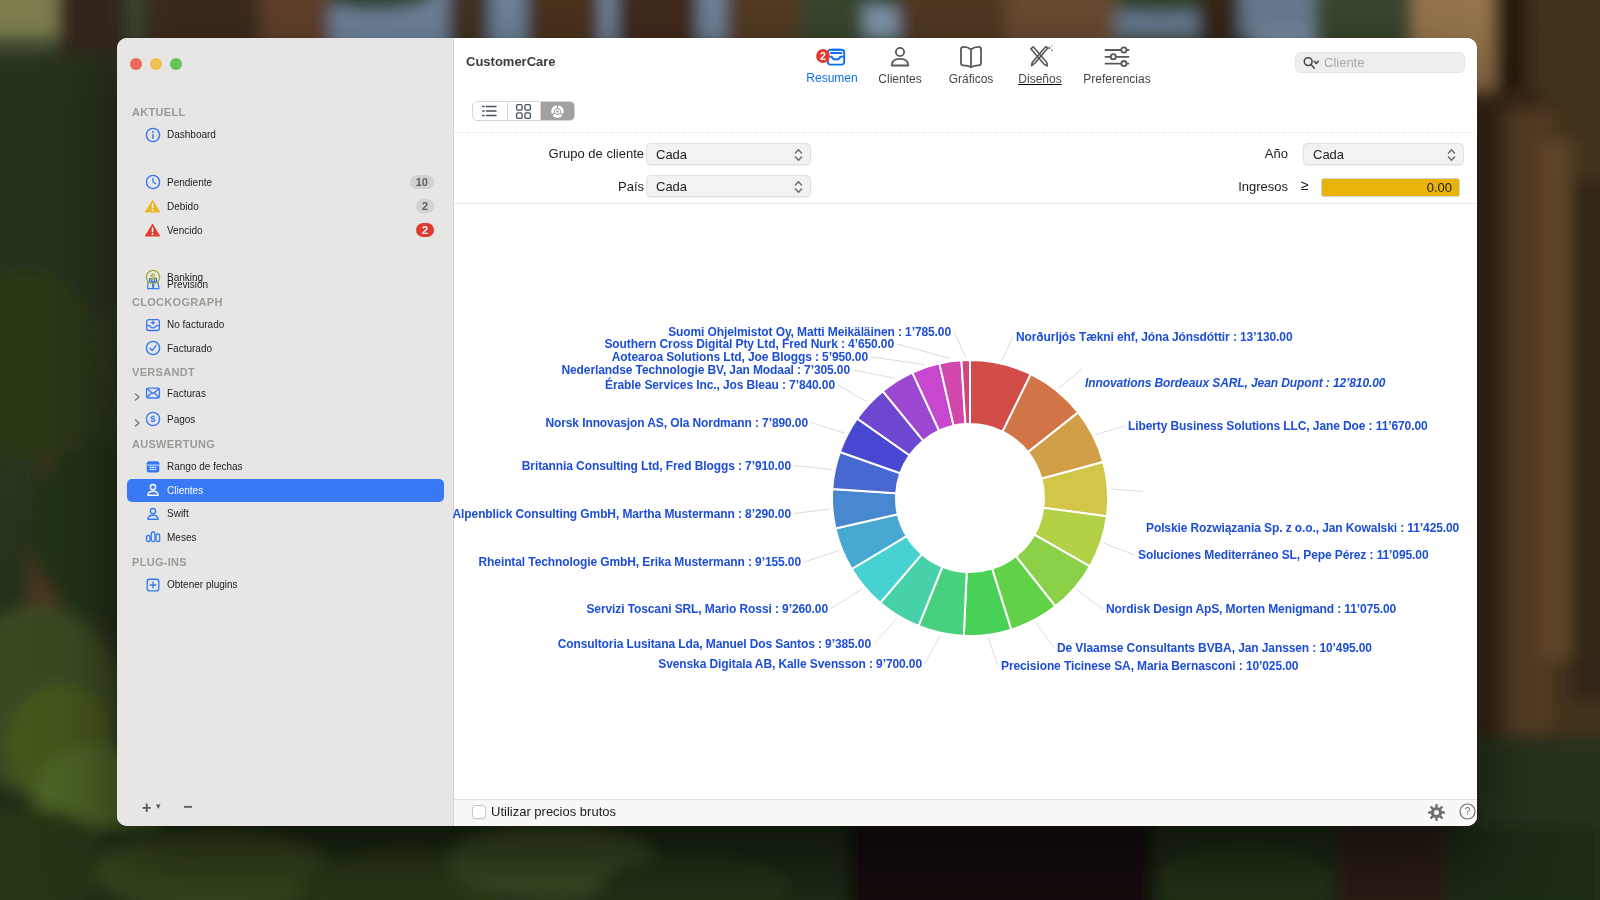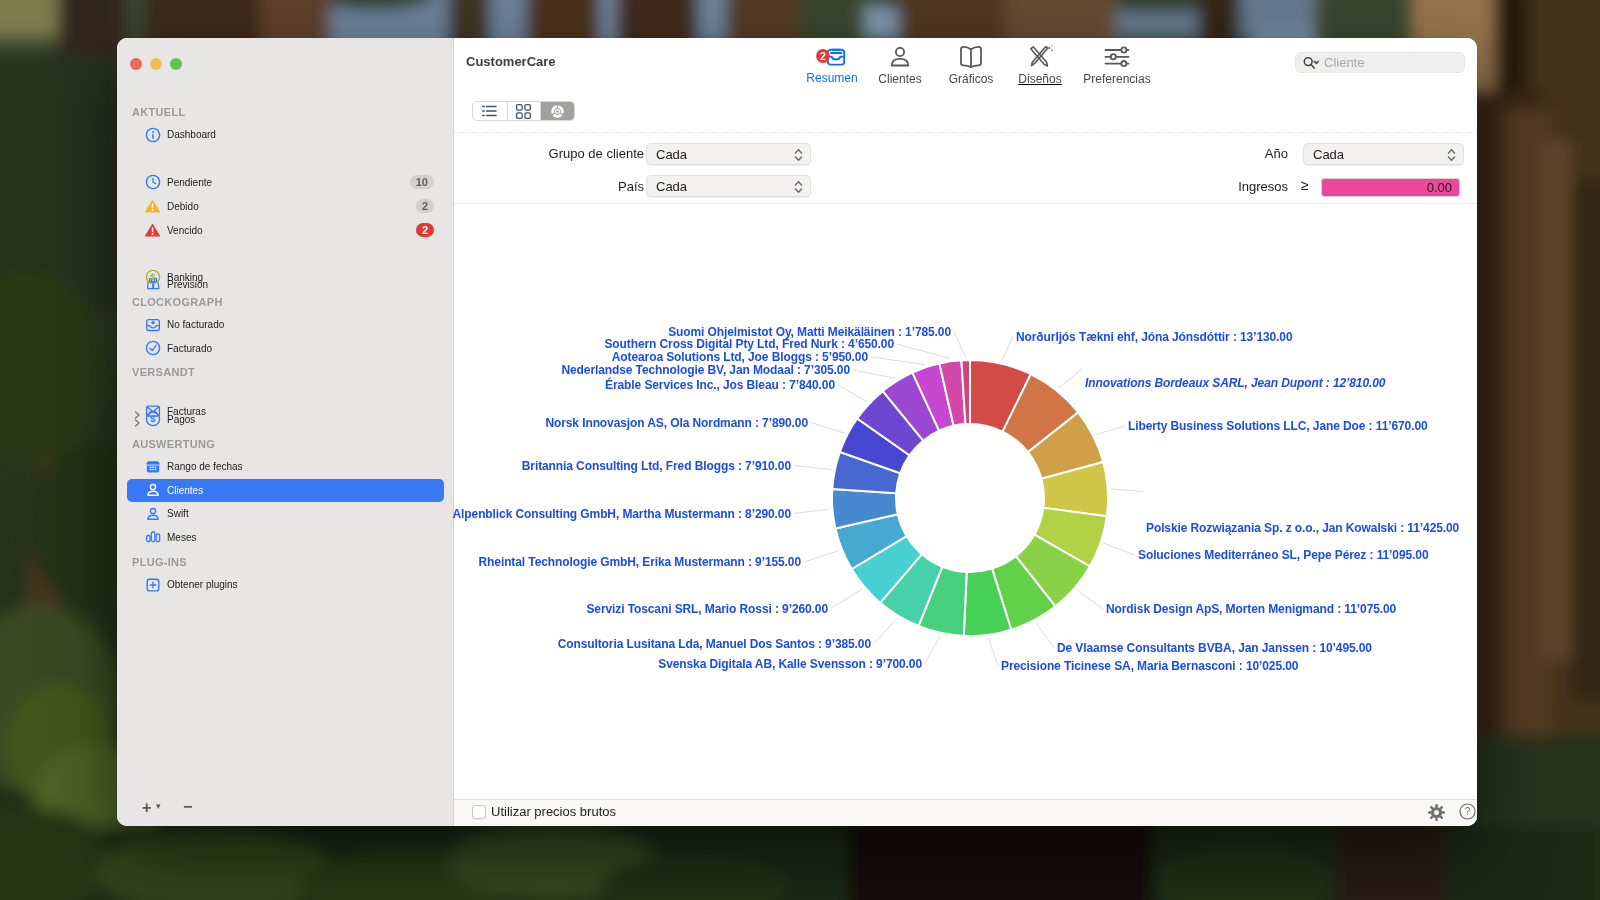--- a/index.html
+++ b/index.html
@@ -26,21 +26,21 @@
 #seg { position:absolute; left:18px; top:63px; width:103px; height:20px; border:1px solid #d7d6d4; background:#fff; border-radius:5px; display:flex; overflow:hidden; }
 #seg .c { width:34px; height:100%; display:flex; align-items:center; justify-content:center; }
 #seg .c + .c { border-left:1px solid #d7d6d4; }
 #seg .c.on { background:#a2a1a0; }
 #dots { position:absolute; left:0; top:94px; width:1023px; height:1px; background-image:repeating-linear-gradient(90deg,#d2d2d0 0 1px,transparent 1px 3px); }
 .flabel { position:absolute; font-size:13px; color:#1e1e20; text-align:right; }
 .popup { position:absolute; height:22px; background:#f3f2f0; border:1px solid #e2e1df; border-radius:5px; box-shadow:0 .5px 1px rgba(0,0,0,.08); font-size:13px; color:#1e1e20; display:flex; align-items:center; }
 .popup .pt { margin-left:9px; }
 .popup .ch { position:absolute; right:5px; top:3px; }
 #fsep { position:absolute; left:0; top:165px; width:1023px; height:1px; background:#e9e8e6; }
-#ginput { position:absolute; left:867px; top:140px; width:139px; height:19px; background:#ec4899; border:1px solid #d4d3d1; border-radius:3px; font-size:13px; color:#1e1e20; text-align:right; padding-right:7px; line-height:17px; }
+#ginput { position:absolute; left:867px; top:140px; width:139px; height:19px; background:#eab308; border:1px solid #d4d3d1; border-radius:3px; font-size:13px; color:#1e1e20; text-align:right; padding-right:7px; line-height:17px; }
 .clabel { position:absolute; font-size:12px; font-weight:bold; color:#1d4ed8; letter-spacing:-0.1px; white-space:nowrap; height:16px; line-height:16px; }
 #foot { position:absolute; left:0; top:761px; width:1023px; height:27px; background:#f9f8f7; border-top:1px solid #e1e0de; }
 #cb { position:absolute; left:18px; top:4.5px; width:14px; height:14px; border:1px solid #c6c5c3; border-radius:3.5px; background:#fff; box-shadow:0 .5px 1px rgba(0,0,0,.06); }
 #cbl { position:absolute; left:37px; top:3.5px; font-size:13px; color:#1b1b1d; }
 #chart { position:absolute; left:0; top:0; width:1023px; height:788px; }
 </style>
 </head>
 <body>
 <svg id="bg" viewBox="0 0 1600 900" preserveAspectRatio="none">
     <defs>
@@ -185,21 +185,21 @@
     <div class="row" style="top:298.0px;">
         <span class="ic">
           <svg width="16" height="16" viewBox="0 0 16 16">
             <circle cx="8" cy="8" r="6.6" fill="none" stroke="#3478f6" stroke-width="1.4"></circle>
             <path d="M5 8.2 L7.2 10.6 L11 5.6" fill="none" stroke="#3478f6" stroke-width="1.4" stroke-linecap="round" stroke-linejoin="round"></path>
           </svg>
         </span>
         <span class="tx">Facturado</span>
       </div>
     <div class="hdr" style="top:328.0px;">VERSANDT</div>
-    <div class="row" style="top:361px;">
+    <div class="row" style="top:343px;">
         <span class="chev"><svg width="10" height="10" viewBox="0 0 10 10">
             <path d="M3.5 2 L7 5 L3.5 8" fill="none" stroke="#7e7e80" stroke-width="1.6" stroke-linecap="round" stroke-linejoin="round"></path>
           </svg></span>
         <span class="ic">
           <svg width="16" height="16" viewBox="0 0 16 16">
             <g fill="none" stroke="#3478f6" stroke-width="1.3" stroke-linejoin="round">
 <rect x="1.6" y="3.2" width="12.8" height="9.8" rx="1.4"></rect>
 <path d="M2.2 4 L8 8.6 L13.8 4 M2.2 12.2 L6.4 8 M13.8 12.2 L9.6 8"></path>
             </g>
           </svg>

